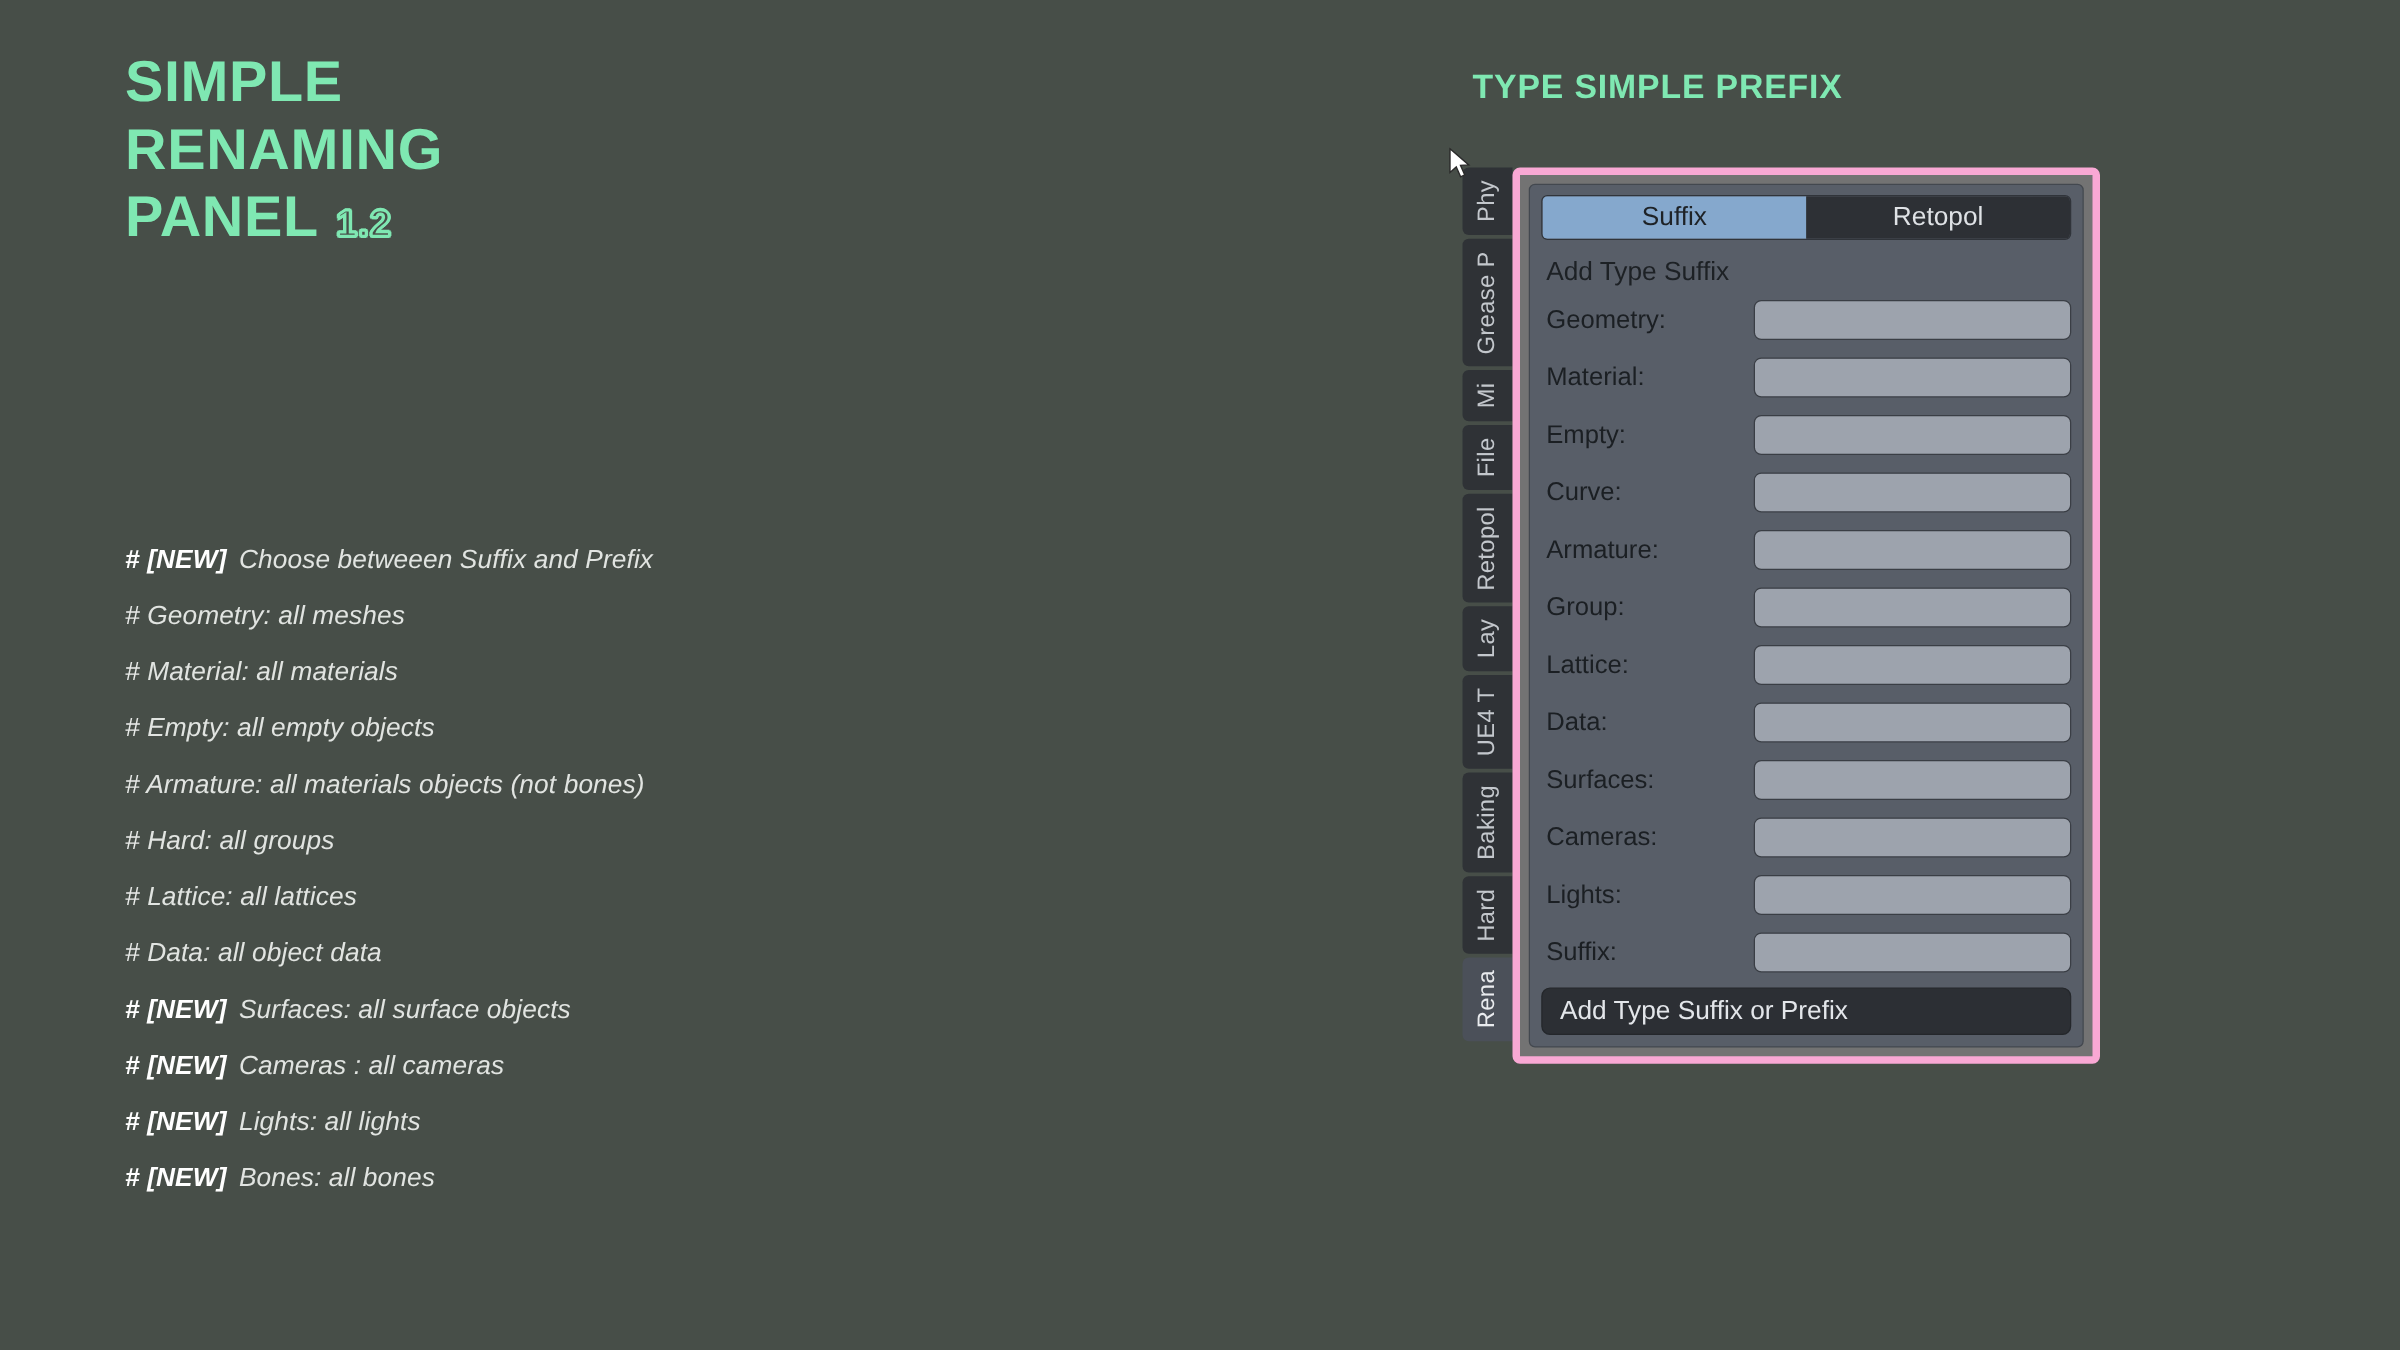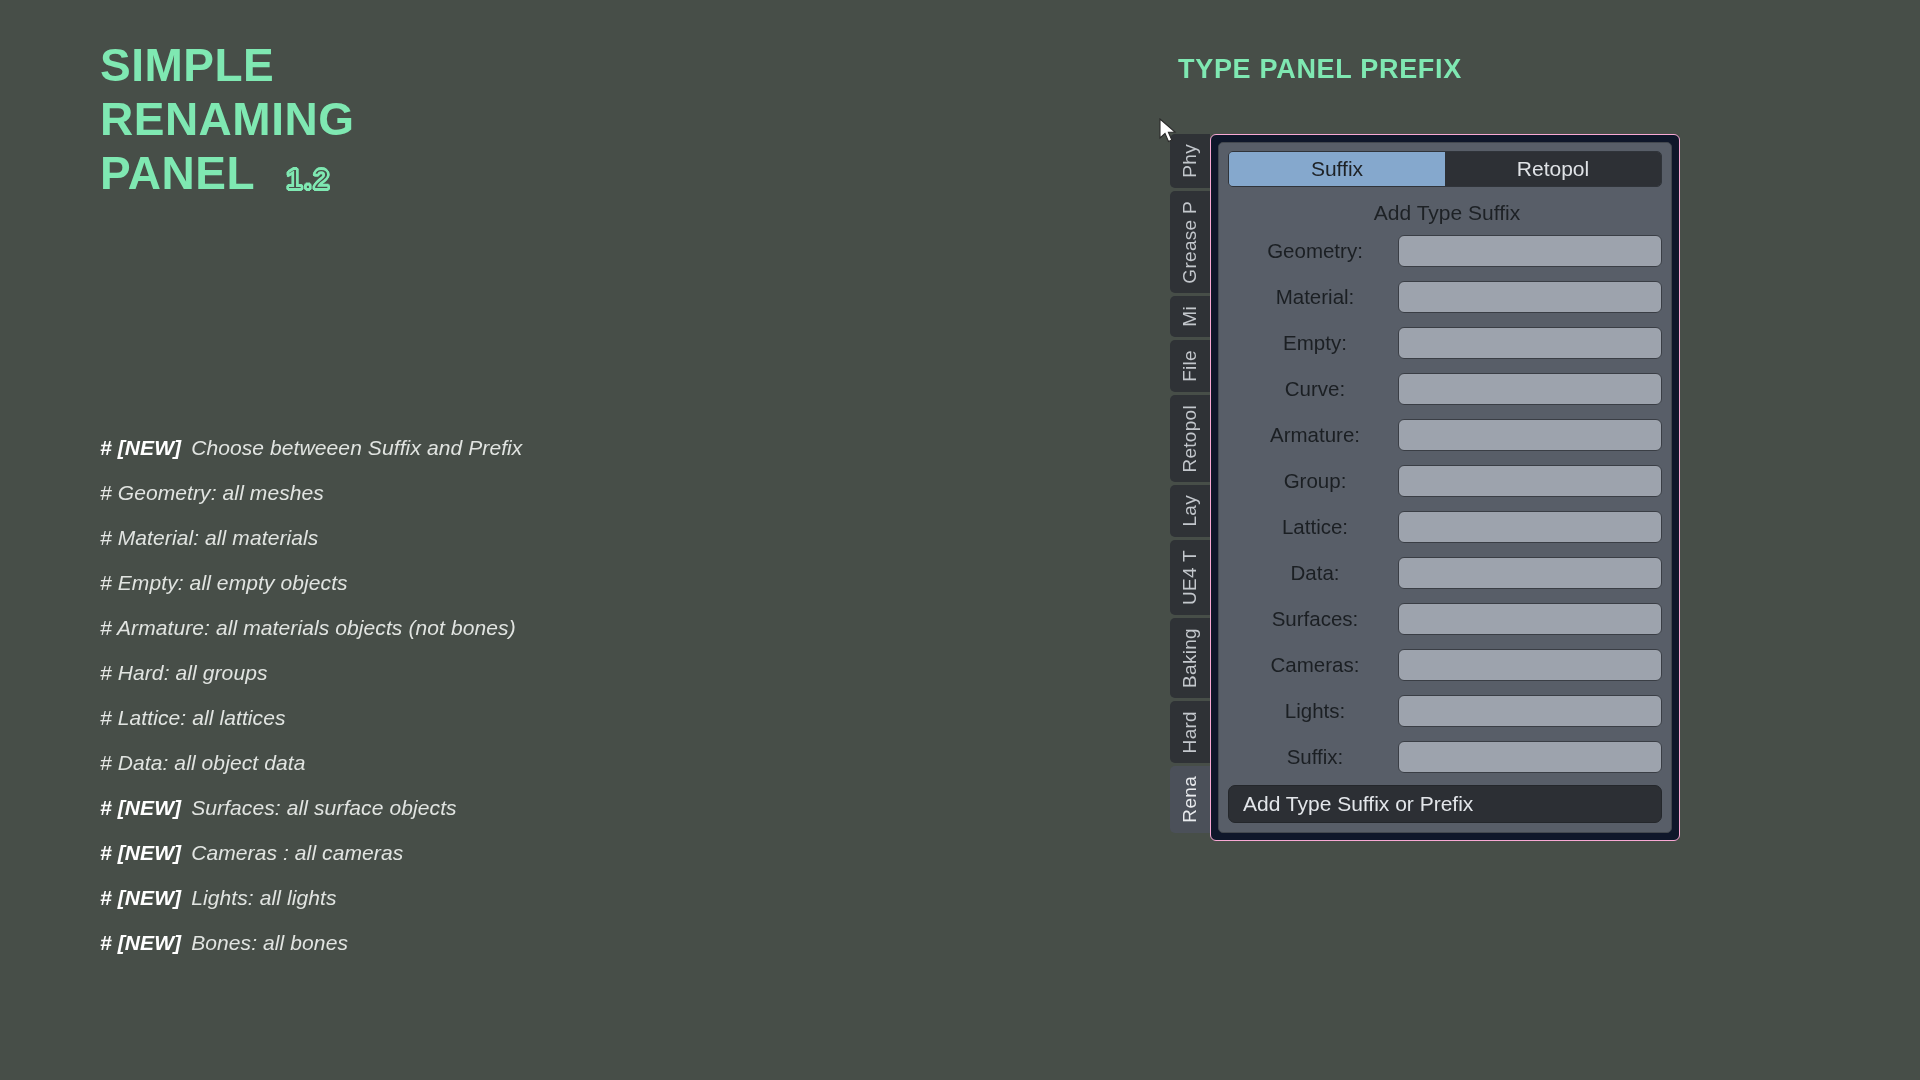--- a/index.html
+++ b/index.html
@@ -37,21 +37,21 @@
     font-weight: bold;
     font-size: 46px;
     letter-spacing: 0.5px;
     line-height: 54px;
     margin: 0;
     white-space: nowrap;
   }
   .title-line-3 {
     display: flex;
     align-items: baseline;
-    gap: 31px;
+    gap: 14px;
   }
   .version-badge {
     font-family: "Liberation Sans", sans-serif;
     font-weight: bold;
     font-size: 30px;
     letter-spacing: 1px;
     color: #474e48;
     -webkit-text-stroke: 2.2px #7fe8b2;
     text-shadow:
        1.6px 0 0 #7fe8b2, -1.6px 0 0 #7fe8b2,
@@ -138,26 +138,25 @@
     white-space: nowrap;
   }
   .vtab.active {
     background: #4b5059;
   }
   .vtab.active span { color: #e9ebee; }
 
   
   .panel-body {
     width: 470px;
-    background: #0f172a;
-    border: 1px solid #f9a8d4;
+    background: #737373;
+    border: 6px solid #f9a8d4;
     border-radius: 6px;
     padding: 7px;
     box-sizing: border-box;
-    text-align: center;
   }
   .panel-inner {
     background: #585e68;
     border: 1px solid #43484f;
     border-radius: 5px;
     padding: 8px 9px 9px 9px;
     box-sizing: border-box;
   }
 
   .seg-control {
@@ -259,21 +258,21 @@
       <div class="feature-row is-new"><span class="hash">#</span> <span class="newtag">[NEW]</span> <span class="body">Surfaces: all surface objects</span></div>
       <div class="feature-row is-new"><span class="hash">#</span> <span class="newtag">[NEW]</span> <span class="body">Cameras : all cameras</span></div>
       <div class="feature-row is-new"><span class="hash">#</span> <span class="newtag">[NEW]</span> <span class="body">Lights: all lights</span></div>
       <div class="feature-row is-new"><span class="hash">#</span> <span class="newtag">[NEW]</span> <span class="body">Bones: all bones</span></div>
     </div>
 
 </div>
 
 <div class="right-col">
 
-  <div class="panel-heading">TYPE PANEL PREFIX</div>
+  <div class="panel-heading">TYPE SIMPLE PREFIX</div>
 
   <div class="blender-wrap">
 
     <div class="tab-strip">
       <svg class="cursor-arrow" viewBox="0 0 20 26">
         <path d="M2 1 L2 20 L7 15.5 L10.5 23.5 L13.8 22 L10.4 14.3 L17 14 Z" fill="#ffffff" stroke="#2a2a2a" stroke-width="1.1"></path>
       </svg>
     <div class="vtab">
           <span>Phy</span>
         </div>

